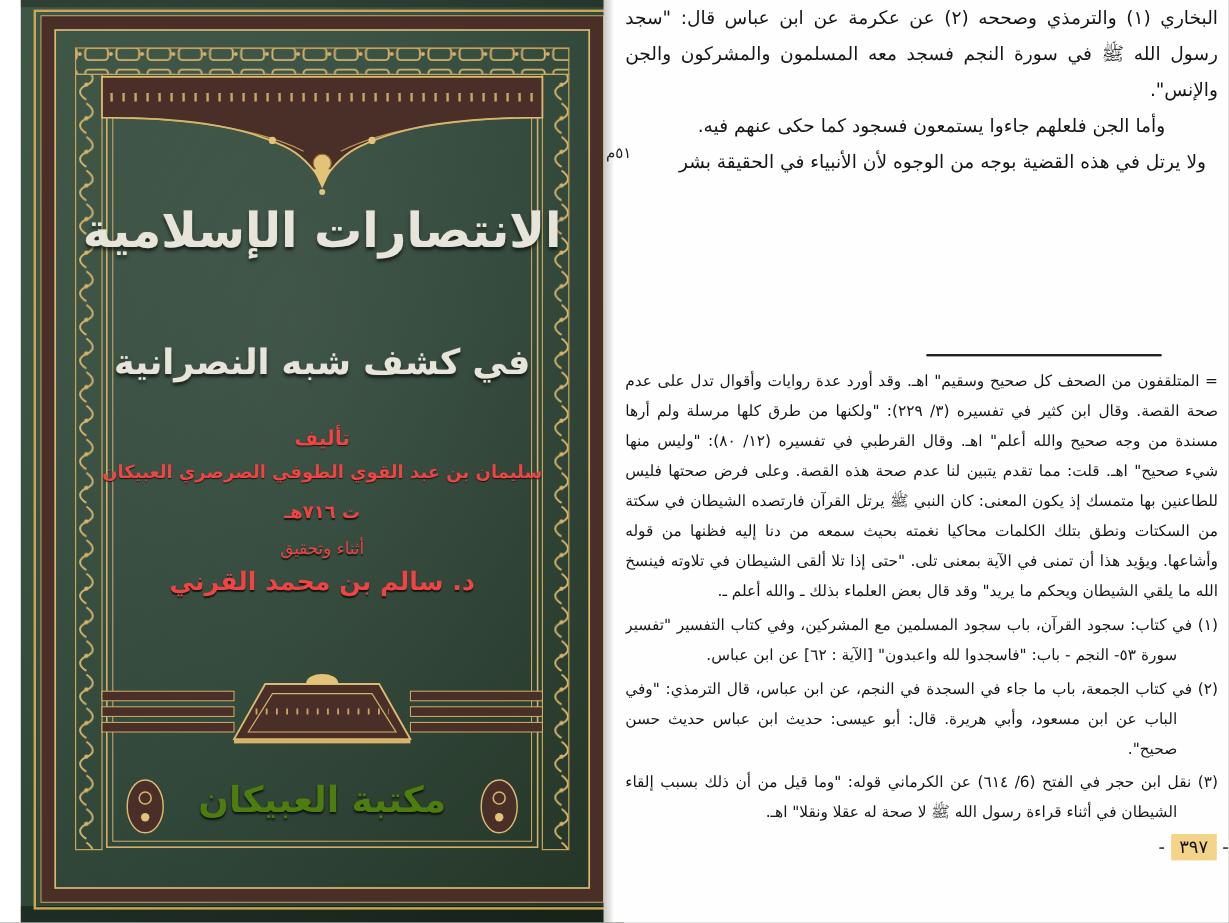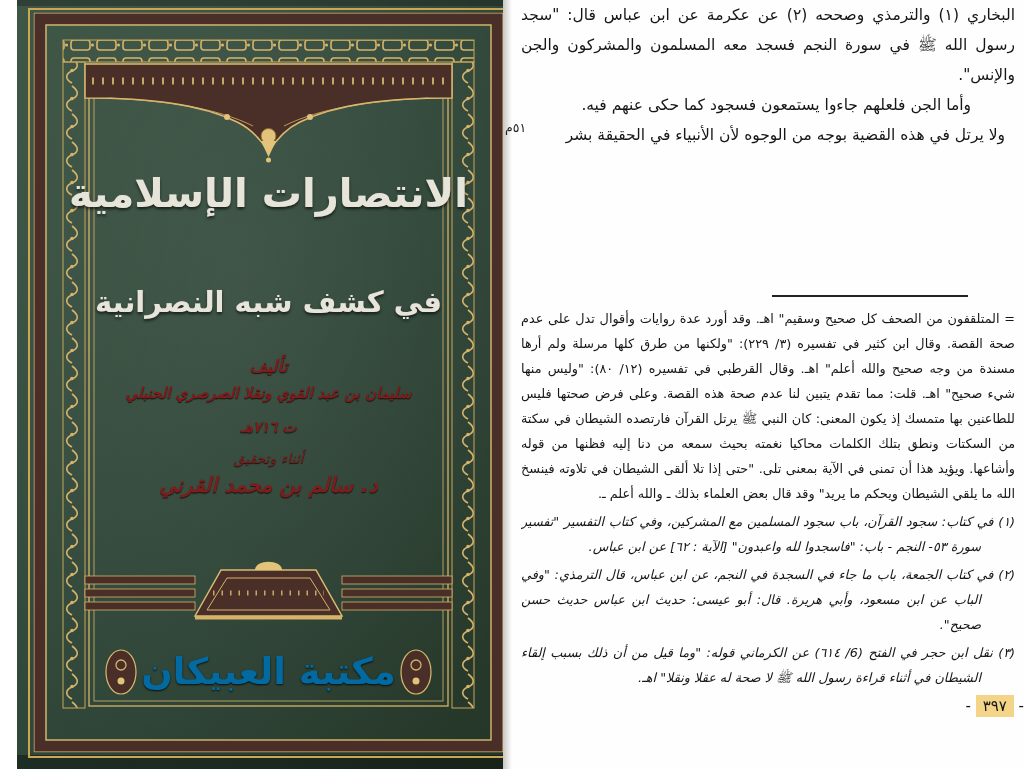--- a/index.html
+++ b/index.html
@@ -5,50 +5,50 @@
   html,body{margin:0;padding:0;background:#777;}
   #stage{position:relative;width:1024px;height:769px;background:#ffffff;overflow:hidden;
          font-family:"DejaVu Sans",sans-serif;}
   
   #cover{position:absolute;left:0;top:0;width:506px;height:769px;overflow:hidden;margin-left:17px;}
   #cover svg{position:absolute;left:0;top:0;}
   .cover-text{position:absolute;left:40px;width:423px;text-align:center;direction:rtl;
               white-space:nowrap;pointer-events:none;}
   .silver{color:#e7e5da;text-shadow:0 2px 3px rgba(0,0,0,.65),0 0 1px rgba(255,255,255,.4);
           font-weight:bold;}
-  .gold-t{color:#7f1d1d;text-shadow:0 1px 1px rgba(0,0,0,.7);font-style:italic;}
+  .gold-t{color:#ef4444;text-shadow:0 1px 1px rgba(0,0,0,.7);}
   #cv-title1{top:170px;font-size:40px;letter-spacing:1px;}
   #cv-title2{top:285px;font-size:29px;}
   #cv-byline{top:356px;font-size:17px;font-weight:bold;}
   #cv-author{top:384px;font-size:15px;font-weight:bold;}
   #cv-death{top:418px;font-size:15px;font-weight:bold;}
   #cv-study{top:450px;font-size:14px;}
   #cv-editor{top:473px;font-size:21px;font-weight:bold;}
-  #cv-pub{top:650px;font-size:37px;font-weight:bold;color:#0369a1;
+  #cv-pub{top:650px;font-size:30px;font-weight:bold;color:#4d7c0f;
           text-shadow:0 1px 2px rgba(0,0,0,.8);}
   
   #page{position:absolute;left:503px;top:0;right:0;bottom:0;background:#fefefe;direction:rtl;
         color:#161616;}
   #page::after{content:"";position:absolute;right:auto;left:0;top:0;bottom:0;width:9px;
         background:linear-gradient(to right,rgba(40,30,20,.25),rgba(40,30,20,0));}
   #main-text{position:absolute;top:0;left:18px;right:9px;height:292px;overflow:hidden;
         text-align:justify;font-size:15.5px;line-height:30px;}
   #main-text p{margin:0;}
   #p1{margin-top:40px;}
   #p2{margin-top:8px;text-indent:55px;}
   #p3{margin-top:9px;text-indent:44px;}
   #p4{margin-top:0;text-indent:10px;}
   .hl{background:#f3d489;padding:3px 2px;box-decoration-break:clone;
       -webkit-box-decoration-break:clone;}
   #fn-sep{position:absolute;top:295px;right:56px;width:196px;height:0;
       border-top:2px solid #222;}
   #footnotes{position:absolute;top:306px;left:18px;right:9px;height:388px;overflow:hidden;
       text-align:justify;font-size:12.8px;line-height:25px;}
   #footnotes p{margin:0;}
-  .fnote{padding-right:34px;text-indent:-34px;margin-top:3px !important;font-style:italic;}
+  .fnote{padding-right:34px;text-indent:-34px;margin-top:3px !important;}
   #pageno{position:absolute;top:697px;left:0;right:0;text-align:right;font-size:15px;
       direction:rtl;}
   #pageno .num-hl{background:#f3d489;padding:2px 7px;}
   #margin-note{position:absolute;left:2px;top:120px;font-size:12.5px;direction:rtl;
       color:#222;}
 </style>
 </head>
 <body>
 
 <div id="stage">
@@ -124,21 +124,21 @@
       <circle cx="104" cy="665" r="5" fill="none" stroke="#d6b36a" stroke-width="1.3"></circle>
       <circle cx="104" cy="681" r="3.5" fill="#e3c27a"></circle>
       <ellipse cx="399" cy="672" rx="15" ry="22" fill="#4a2f28" stroke="#dcba70" stroke-width="1.2"></ellipse>
       <circle cx="399" cy="665" r="5" fill="none" stroke="#d6b36a" stroke-width="1.3"></circle>
       <circle cx="399" cy="681" r="3.5" fill="#e3c27a"></circle>
     </svg>
 
     <div class="cover-text silver" id="cv-title1">الانتصارات الإسلامية</div>
     <div class="cover-text silver" id="cv-title2">في كشف شبه النصرانية</div>
     <div class="cover-text gold-t" id="cv-byline">تأليف</div>
-    <div class="cover-text gold-t" id="cv-author">سليمان بن عبد القوي ونقلا الصرصري الحنبلي</div>
+    <div class="cover-text gold-t" id="cv-author">سليمان بن عبد القوي الطوفي الصرصري العبيكان</div>
     <div class="cover-text gold-t" id="cv-death">ت ٧١٦هـ</div>
     <div class="cover-text gold-t" id="cv-study">أثناء وتحقيق</div>
     <div class="cover-text gold-t" id="cv-editor">د. سالم بن محمد القرني</div>
     <div class="cover-text" id="cv-pub">مكتبة العبيكان</div>
   </div>
 
   <div id="page">
 
     <div id="margin-note">٥١م</div>
 

